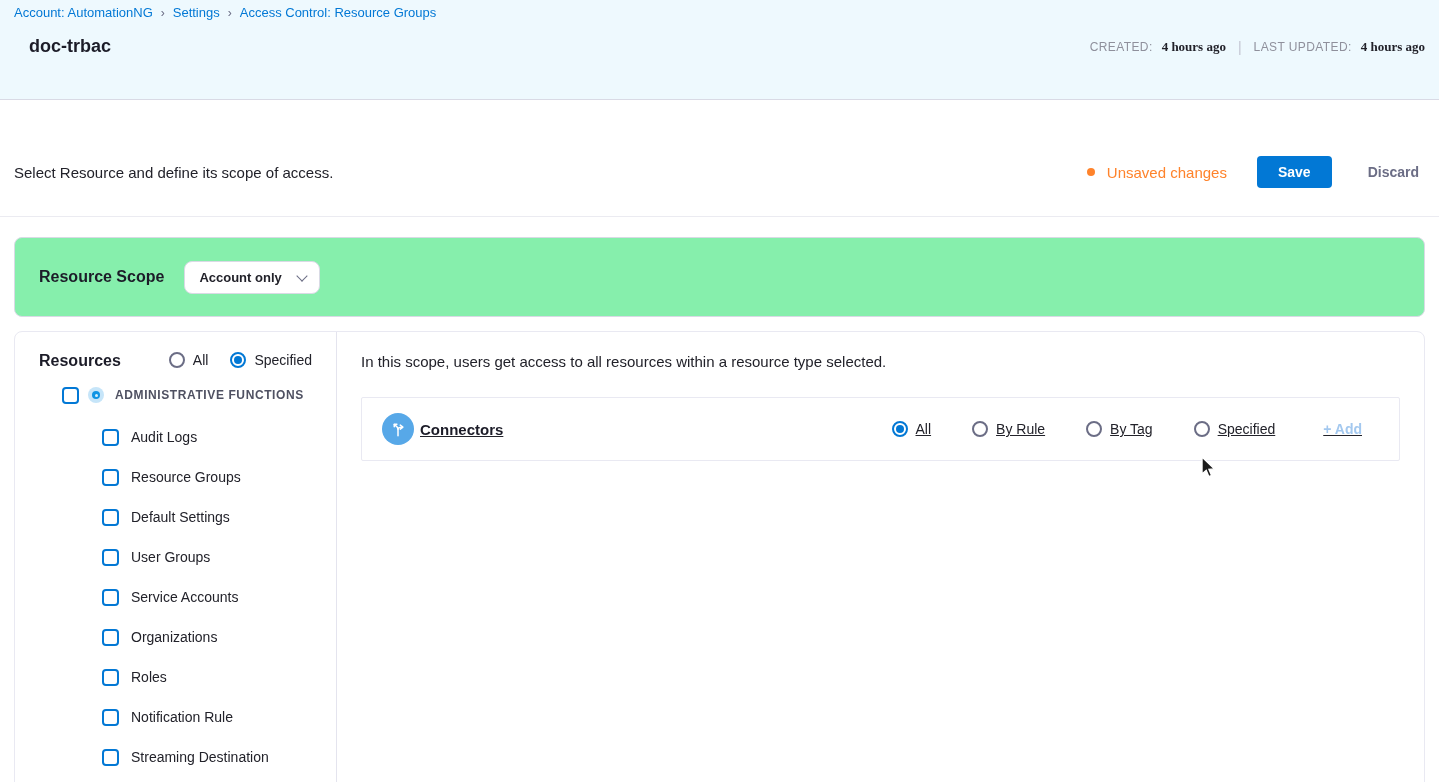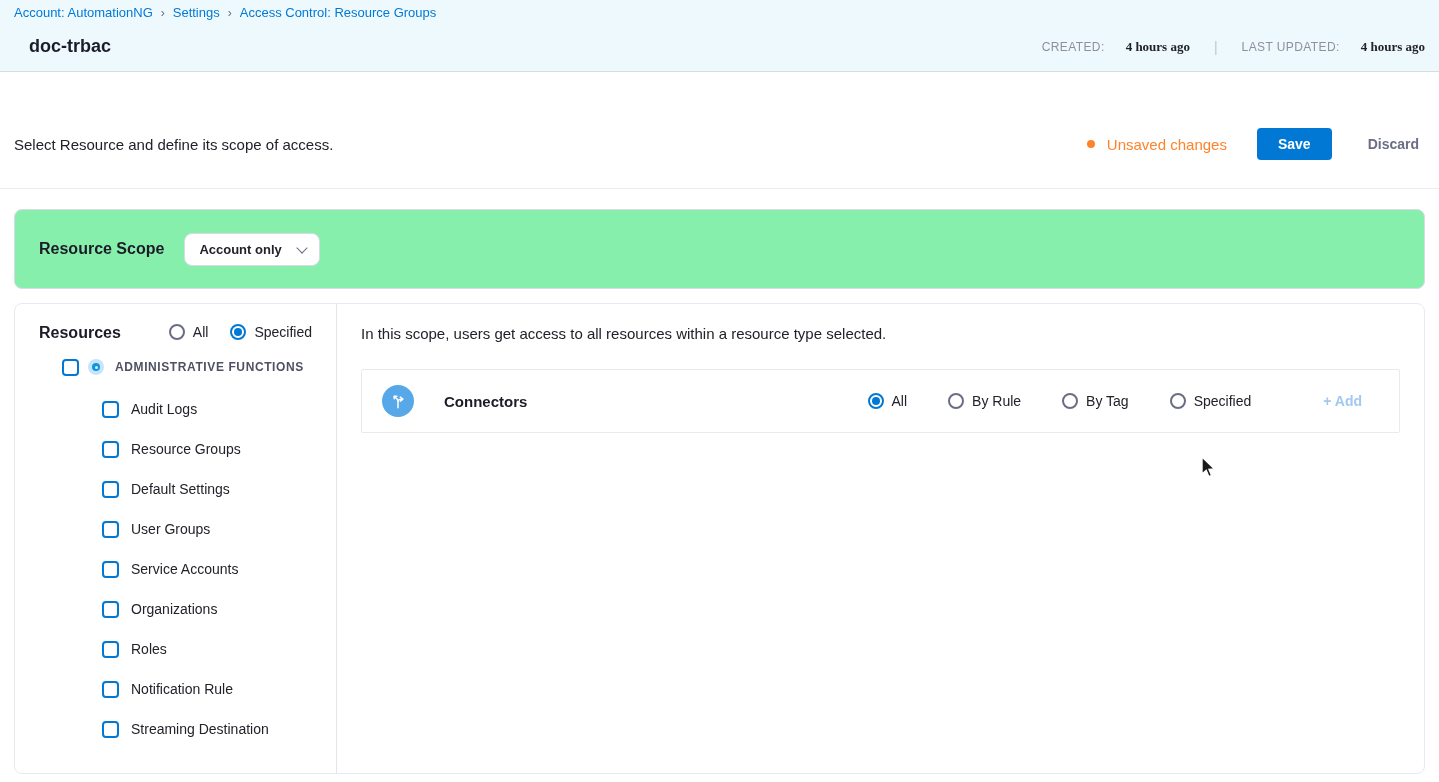--- a/index.html
+++ b/index.html
@@ -5,42 +5,42 @@
   * { box-sizing: border-box; margin: 0; padding: 0; }
   html, body { width: 1439px; height: 782px; overflow: hidden; }
   body {
     font-family: "Liberation Sans", "DejaVu Sans", sans-serif;
     background: #ffffff;
     color: #22222a;
     position: relative;
   }
   
   .header {
-    height: 72px;
+    height: 100px;
     background: #eef9fe;
     border-bottom: 1px solid #d9dae5;
   }
   .breadcrumb {
     padding: 5px 14px 0 14px;
     font-size: 13px;
     display: flex;
     align-items: center;
   }
   .crumb { display: inline-flex; align-items: center; }
   .crumb-link { color: #0278d5; cursor: pointer; }
   .crumb-sep { color: #6b6d85; margin: 0 8px; font-size: 12px; }
   .header-row {
     display: flex;
     justify-content: space-between;
     align-items: center;
     padding: 0 14px 0 29px;
     margin-top: 16px;
   }
   .page-title { font-size: 18px; font-weight: 600; color: #1c1c28; }
-  .meta { display: flex; align-items: center; gap: 21px; font-size: 13px; }
+  .meta { display: flex; align-items: center; gap: 9px; font-size: 13px; }
   .meta-label { color: #8f909c; font-size: 12px; letter-spacing: 0.4px; }
   .meta-value { color: #22222a; font-weight: 600; font-family: Liberation Serif, serif; }
   .meta-divider { color: #c3c4d2; font-size: 14px; padding: 0 3px; }
 
   
   .toolbar {
     height: 89px;
     background: #ffffff;
     border-bottom: 1px solid #ebebf1;
     display: flex;
@@ -123,21 +123,21 @@
   .tree-group-label { font-size: 12px; font-weight: 700; color: #4f5162; letter-spacing: 0.6px; margin-left: 2px; }
   .tree-items { margin-top: 10px; }
   .tree-item { display: flex; align-items: center; gap: 12px; height: 40px; padding-left: 63px; }
   .tree-item-label { font-size: 14px; color: #22222a; }
 
   .main { flex: 1; padding: 21px 24px 0 24px; }
   .scope-note { font-size: 15px; color: #22222a; }
   .resource-row {
     margin-top: 27px; border: 1px solid #e9e9f2; border-radius: 2px;
     height: 64px; display: flex; align-items: center;
-    padding: 0 37px 0 20px; gap: 30px;
+    padding: 0 37px 0 20px; gap: 6px; text-decoration: underline;
   }
   .resource-avatar {
     width: 32px; height: 32px; border-radius: 50%; background: #57a8e8;
     display: flex; align-items: center; justify-content: center; flex: 0 0 32px;
   }
   .resource-title { font-size: 15px; font-weight: 600; color: #1c1c28; }
   .row-options { margin-left: auto; display: flex; align-items: center; gap: 41px; }
   .add-link { margin-left: 42px; color: #a3c8ef; font-size: 14px; font-weight: 600; cursor: pointer; white-space: nowrap; }
 
   .cursor { position: absolute; left: 1198px; top: 455px; width: 22px; height: 26px; pointer-events: none; z-index: 50; }

